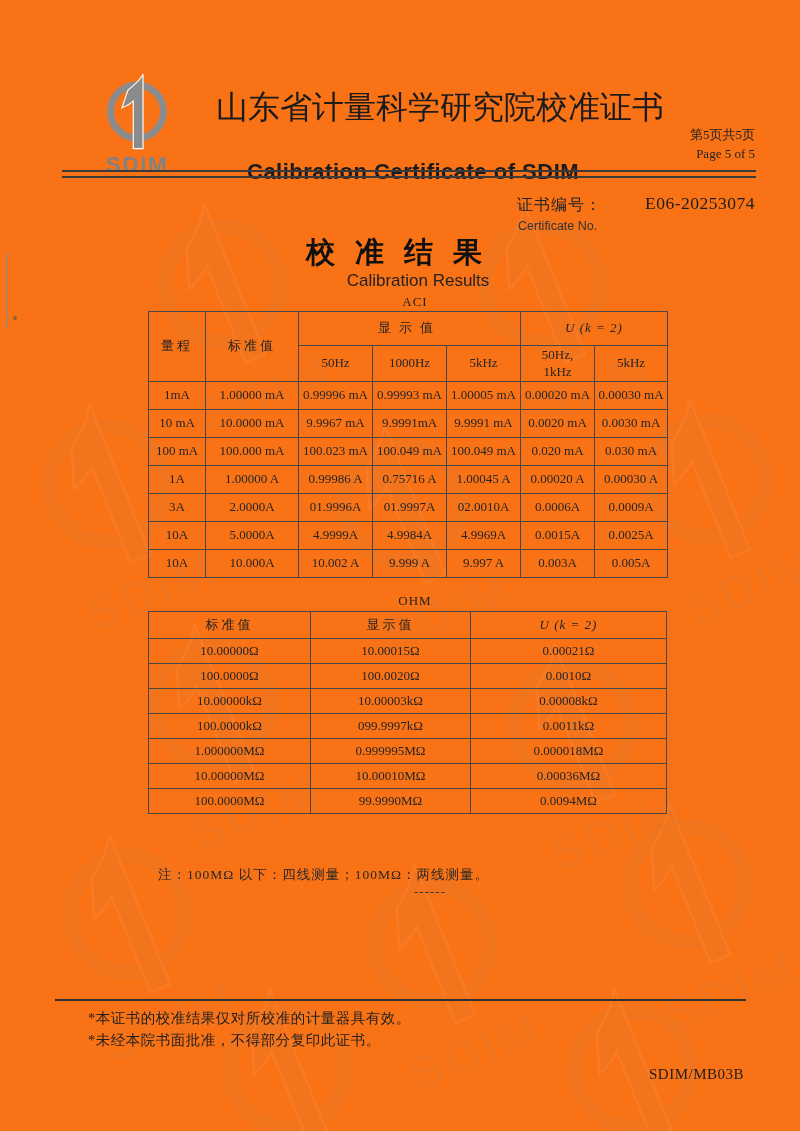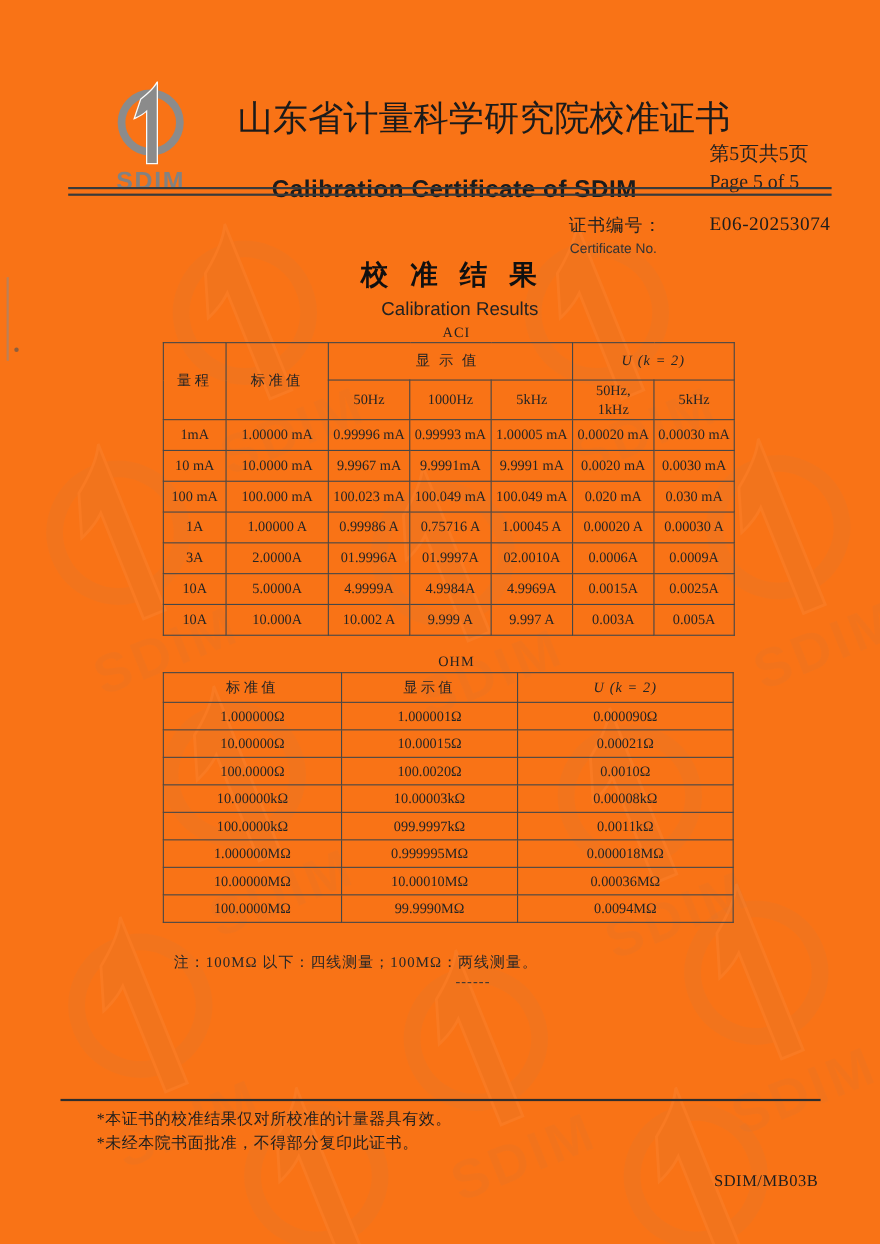--- a/index.html
+++ b/index.html
@@ -7,30 +7,30 @@
         font-family:"Liberation Serif",serif;color:#2a2a2a;text-decoration:underline;}
   
   .wm-layer{position:absolute;inset:0;pointer-events:none;}
   .wm{position:absolute;opacity:0.05;transform:rotate(-22deg);}
   
   .logo{position:absolute;left:98px;top:74px;width:78px;}
   .title-cn{position:absolute;left:216px;top:86px;font-size:32px;color:#1b1b1b;white-space:nowrap;
             font-family:"Liberation Serif",serif;letter-spacing:0px;}
   .title-en{position:absolute;left:247px;top:131px;font-size:22px;font-weight:bold;color:#1b1b1b;
             font-family:"Liberation Sans",sans-serif;letter-spacing:0.5px;white-space:nowrap;margin-top:28px;}
-  .page-info{position:absolute;left:645px;top:126px;width:110px;text-align:left;font-size:18px;
+  .page-info{position:absolute;left:645px;top:126px;width:110px;text-align:right;font-size:13px;
              line-height:1.45;color:#222;}
   .rule-double{position:absolute;left:62px;top:170px;width:694px;height:4px;
                border-top:2px solid #3a3a3a;border-bottom:2px solid #3a3a3a;}
   .cert-label{position:absolute;left:517px;top:195px;font-size:16px;color:#222;letter-spacing:1px;}
   .cert-no{position:absolute;left:645px;top:193px;font-size:17.5px;color:#1d1d1d;letter-spacing:0.5px;}
   .cert-label-en{position:absolute;left:518px;top:219px;font-size:12.5px;color:#333;
                  font-family:"Liberation Sans",sans-serif;}
   
-  .results-cn{position:absolute;left:328px;top:233px;font-size:25px;font-weight:bold;color:#101010;
+  .results-cn{position:absolute;left:306px;top:233px;font-size:29px;font-weight:bold;color:#101010;
               font-family:"Liberation Sans",sans-serif;letter-spacing:20px;white-space:nowrap;}
   .results-en{position:absolute;left:0;top:271px;width:836px;text-align:center;font-size:17px;color:#222;
               font-family:"Liberation Sans",sans-serif;}
   .tbl-caption{position:absolute;left:0;width:830px;text-align:center;font-size:13px;color:#222;
                letter-spacing:1px;}
   .cap-aci{top:294px;}
   .cap-ohm{top:593px;}
   
   table.tbl{position:absolute;border-collapse:collapse;table-layout:fixed;}
   table.tbl td{border:1px solid #474747;text-align:center;vertical-align:middle;font-size:13px;
@@ -234,25 +234,20 @@
         <col style="width:160px">
         <col style="width:196px">
     </colgroup>
     <tbody>
     <tr class="h">
       <td class="cn-hd">标准值</td>
       <td class="cn-hd">显示值</td>
       <td class="u-hd">U (k = 2)</td>
     </tr>
     <tr class="dr">
-      <td>1.000000Ω</td>
-      <td>1.000001Ω</td>
-      <td>0.000090Ω</td>
-    </tr>
-    <tr class="dr">
       <td>10.00000Ω</td>
       <td>10.00015Ω</td>
       <td>0.00021Ω</td>
     </tr>
     <tr class="dr">
       <td>100.0000Ω</td>
       <td>100.0020Ω</td>
       <td>0.0010Ω</td>
     </tr>
     <tr class="dr">

